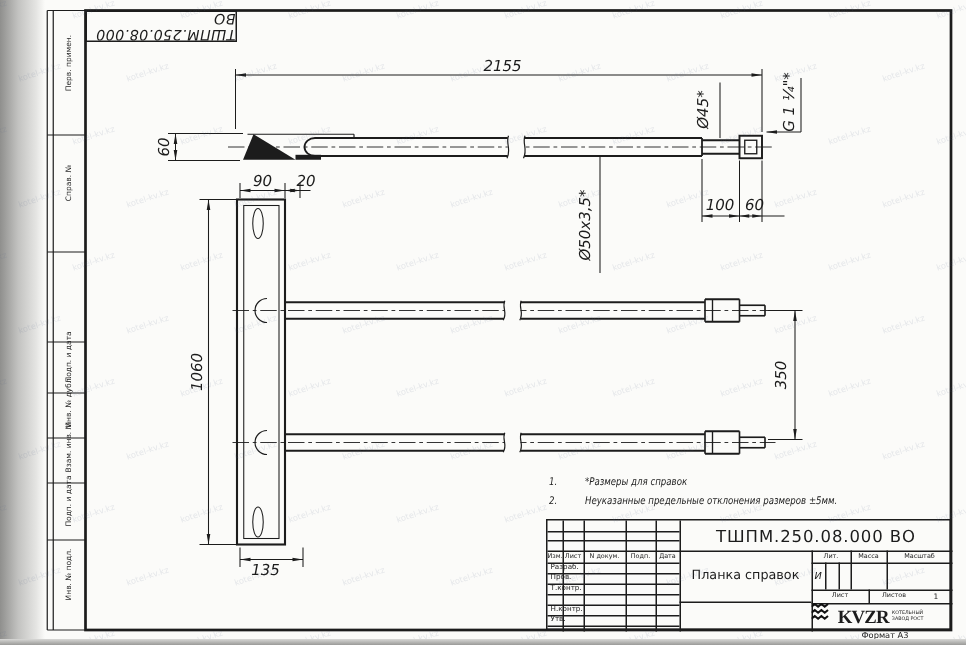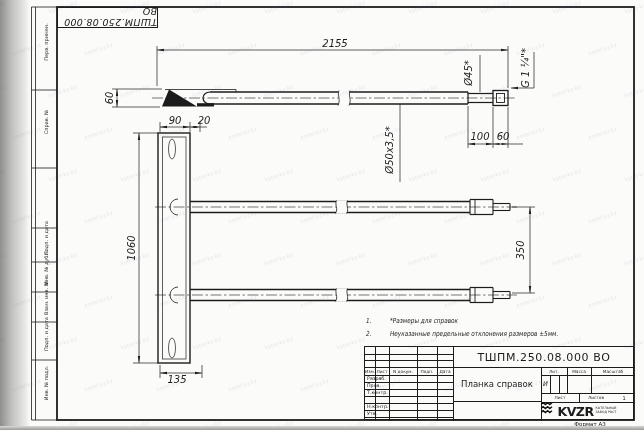--- a/index.html
+++ b/index.html
@@ -29,21 +29,21 @@
   .tb .vl{width:0.8px;}
   .tb .hl{height:0.8px;}
   .tb .txt{position:absolute;overflow:hidden;white-space:nowrap;color:#1c1c1c;
       display:flex;align-items:center;justify-content:center;}
   .docnum{font-size:11px;letter-spacing:.6px;}
   .pname{font-size:8.5px;}
   .th{font-size:4.3px;}
   .rowlab{font-size:4.8px;justify-content:flex-start !important;padding-left:2px;}
   .logo{position:absolute;left:176px;top:55px;width:92px;height:18px;
       display:flex;align-items:center;justify-content:center;gap:2px;}
-  .logo .kvzr{font-weight:bold;font-size:12.5px;letter-spacing:-.5px;}
+  .logo .kvzr{font-weight:bold;font-size:12.5px;letter-spacing:-.5px;font-family:Liberation Serif, serif;}
   .logo .sub{font-size:3.2px;line-height:3.6px;text-align:left;}
   .format{position:absolute;left:540px;top:421px;width:100px;text-align:center;
       font-size:5.5px;}
 </style>
 </head>
 <body>
 
 <div class="page">
   <div class="edge-left"></div>
 

